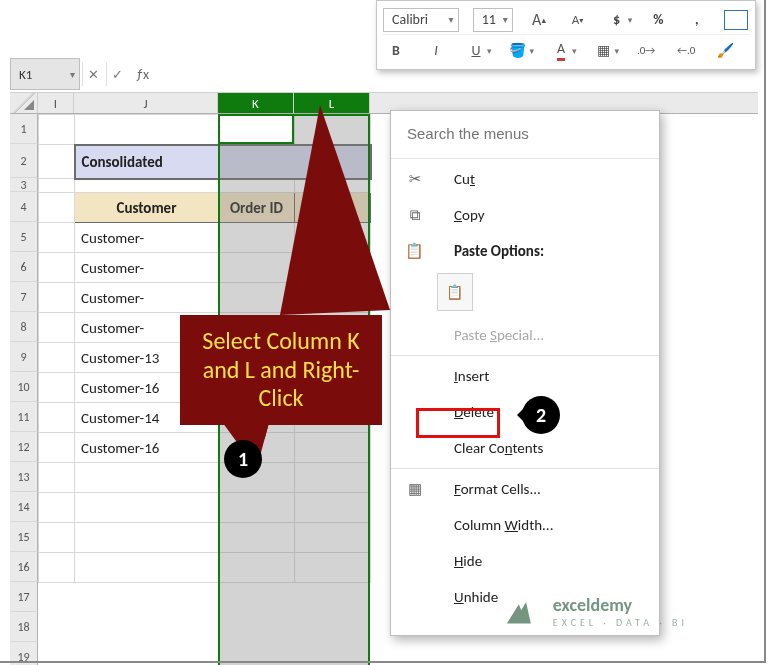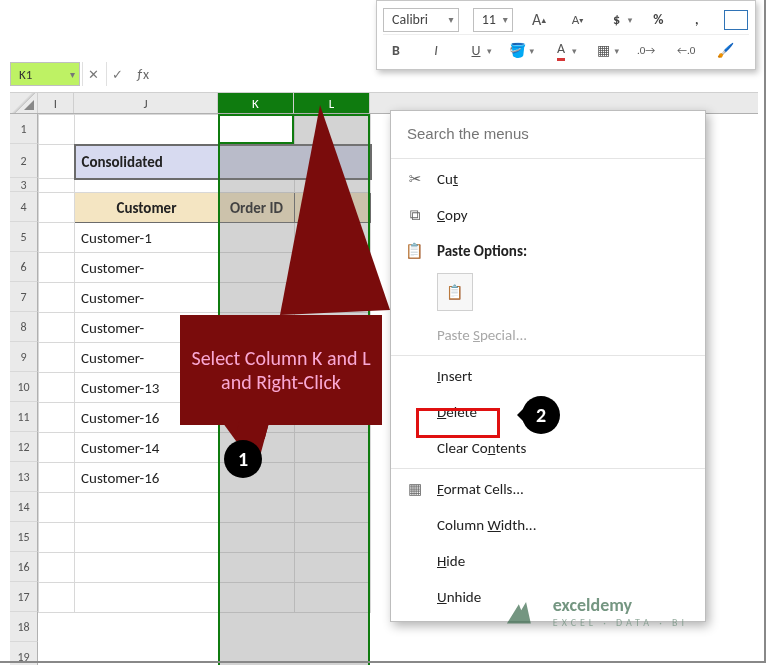--- a/index.html
+++ b/index.html
@@ -47,22 +47,22 @@
     width:26px; height:20px; border:1.5px solid #2f73b6; display:inline-block;
     background: linear-gradient(#fff,#fff) padding-box;
   }
 
   
   .bar-row {
     position:absolute; top:62px; left:10px; height:24px;
     display:flex; align-items:center; gap:2px; z-index:10;
   }
   .name-box {
-    border:1px solid #bfbfbf; width:70px; height:24px; display:flex;
-    align-items:center; padding:0 4px 0 8px; font-size:13px; background:#bef264;
+    border:1px solid #bfbfbf; width:70px; height:32px; display:flex;
+    align-items:center; padding:0 4px 0 8px; font-size:13px; background:#e5e5e5;
   }
   .mini-btn {
     width:22px; height:24px; display:inline-flex; align-items:center;
     justify-content:center; color:#777; font-size:13px; border-left:1px solid #e0e0e0;
   }
   .fx-lbl { color:#666; padding:0 6px; }
 
   
   .grid-wrap {
     position:absolute; left:10px; top:92px; width:748px;
@@ -122,35 +122,35 @@
     background:#d7daf0; border:2px solid #6b6b6b !important;
   }
   .hdr-cell {
     text-align:center; font-weight:bold; background:#f4e5c2;
     border:1.5px solid #6b6b6b !important;
   }
   td.cust { border-left:1.5px solid #6b6b6b; }
 
   
   .ctx-menu {
-    position:absolute; top:110px; left:390px; width:316px;
+    position:absolute; top:110px; left:390px; width:270px;
     background:#fff; border:1px solid #bdbdbd; box-shadow:3px 4px 10px rgba(0,0,0,.3);
-    z-index:40; display:flex; flex-direction:column; padding-bottom:6px;
+    z-index:40; display:flex; flex-direction:column; padding-bottom:20px;
   }
   .ctx-search {
     padding:14px 16px; color:#888; font-size:15px; border:none; outline:none;
   }
   .ctx-sep { height:1px; background:#e4e4e4; margin:2px 0; }
   .ctx-item {
     display:flex; align-items:center; height:36px; padding:0 14px;
     font-size:15px; color:#222; cursor:pointer; gap:12px;
   }
   .ctx-item.disabled { color:#a8a8a8; cursor:default; }
   .ctx-ico { width:20px; display:inline-flex; justify-content:center; color:#666; }
-  .ctx-item .lbl { flex:1; }
+  .ctx-item .lbl { flex:1;margin-left:17px; }
   .ctx-item .lbl u { text-decoration:underline; }
   .ctx-head { font-weight:bold; color:#222; }
   .paste-ico-box {
     margin:4px 0 6px 46px; width:36px; height:38px; border:1px solid #d0d0d0;
     display:flex; align-items:center; justify-content:center; color:#bdbdbd;
     background:#f7f7f7;
   }
   .delete-hl {
     position:absolute; left:416px; top:408px; width:84px; height:30px;
     border:3px solid #e01010; z-index:45; pointer-events:none;
@@ -158,22 +158,22 @@
 
   
   .callout-caret {
     position:absolute; z-index:30; pointer-events:none;
   }
   .callout-caret.c1 { top:105px; left:280px; }
   .callout-caret.c1 svg { width:120px; height:225px; }
 
   .callout-box {
     position:absolute; top:315px; left:180px; width:202px; height:110px;
-    background:#7a0c0c; color:#f9a8d4; display:flex; align-items:center;
-    justify-content:center; text-align:center; font-size:20px;
+    background:#7a0c0c; color:#fde047; display:flex; align-items:center;
+    justify-content:center; text-align:center; font-size:24px;
     padding:8px 10px; z-index:31; font-family:Calibri,sans-serif;
     line-height:1.2;
   }
   .callout-tail {
     position:absolute; top:421px; left:215px; z-index:31;
     border:18px solid transparent; border-top-color:#7a0c0c;
     border-right:30px solid #7a0c0c; border-bottom-width:30px;
     width:0;height:0;
     transform:skewX(-15deg);
   }
@@ -336,26 +336,20 @@
               <td style="height:14px"></td>
             </tr>
         <tr>
           <td></td>
           <td class="hdr-cell">Customer</td>
           <td class="hdr-cell">Order ID</td>
           <td class="hdr-cell">Prod</td>
         </tr>
         <tr>
               <td></td>
-              <td class="cust">Customer-1</td>
-              <td></td>
-              <td></td>
-            </tr>
-        <tr>
-              <td></td>
               <td class="cust">Customer-</td>
               <td></td>
               <td></td>
             </tr>
         <tr>
               <td></td>
               <td class="cust">Customer-</td>
               <td></td>
               <td></td>
             </tr>

